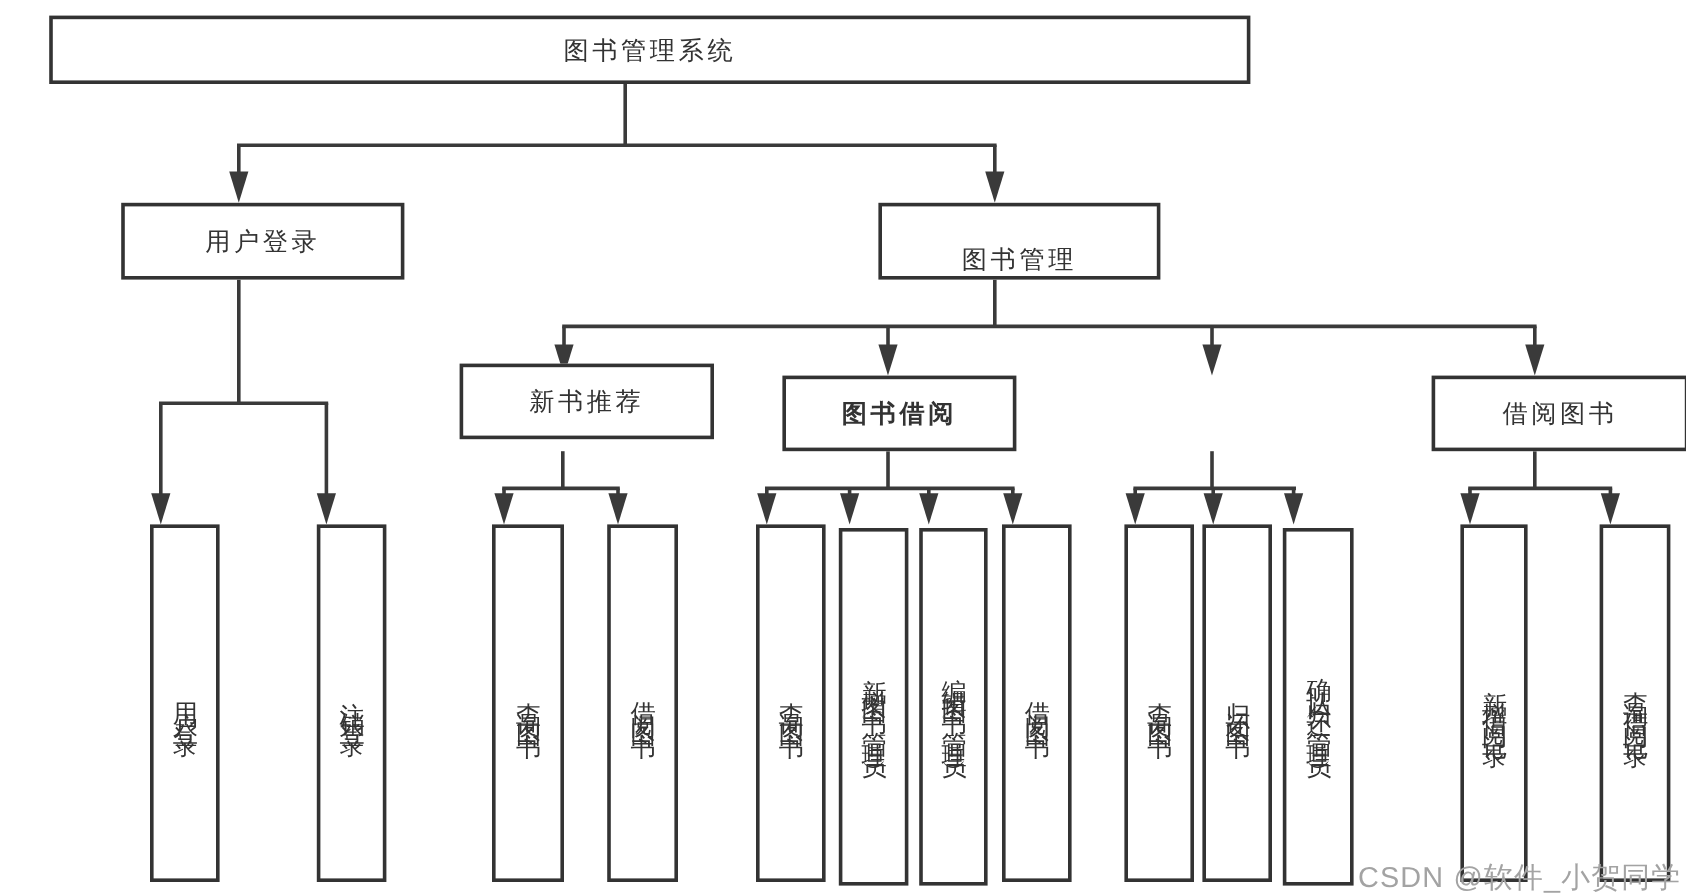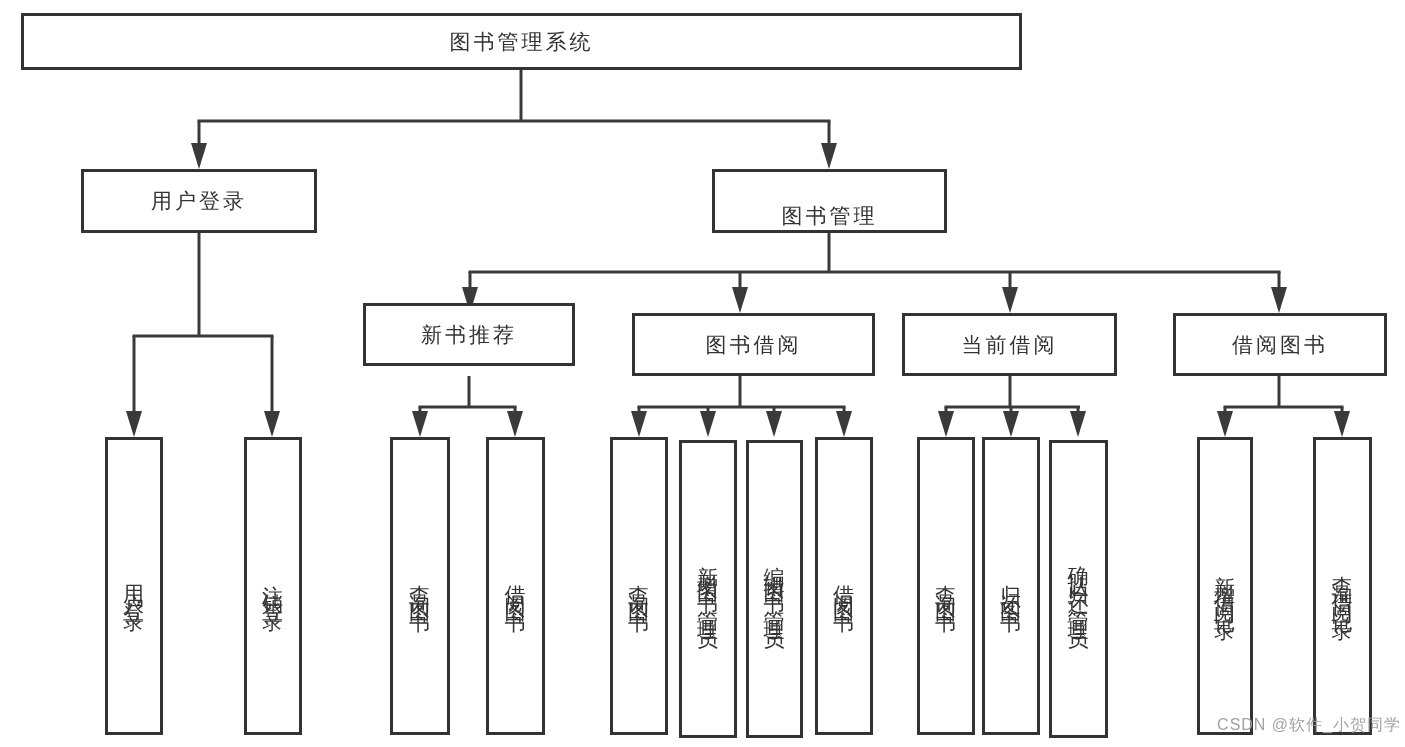--- a/index.html
+++ b/index.html
@@ -11,38 +11,39 @@
     overflow:hidden;
   }
   svg.connectors{position:absolute;left:0;top:0;width:1405px;height:747px;}
   .box{
     position:absolute;
     background:#ffffff;
     border:3px solid var(--border,#333333);
     box-sizing:border-box;
     display:flex;align-items:center;justify-content:center;
     color:var(--text,#333333);
+    margin-left:20px;
   }
   .box.h{
     font-size:21px;
     letter-spacing:3px;
     white-space:nowrap;
   }
   .box.v span{
     writing-mode:vertical-rl;
     text-orientation:mixed;
     font-size:21px;
     letter-spacing:9px;
     line-height:1;
     white-space:nowrap;
   }
   .watermark{
     position:absolute;
     right:4px;top:715px;
-    font-size:16px;
+    font-size:24px;
     letter-spacing:1px;
     color:var(--wm,#a3a3a3);
     white-space:nowrap;
   }
 </style>
 </head>
 <body>
 
 <div class="canvas" style="--bg: #ffffff; --border: #333333; --text: #333333; --wm: #a3a3a3;">
 
@@ -122,25 +123,22 @@
   <div class="box h" style="left:81px;top:169px;width:236px;height:64px;">
     <span>用户登录</span>
   </div>
   <div class="box h" style="left:712px;top:169px;width:235px;height:64px;align-items:flex-end;">
     <span>图书管理</span>
   </div>
 
   <div class="box h" style="left:363px;top:303px;width:212px;height:63px;">
     <span>新书推荐</span>
   </div>
-  <div class="box h" style="left:632px;top:313px;width:243px;height:63px;">
+  <div class="box h" style="left:632px;top:313px;width:195px;height:63px;font-weight:bold;">
     <span>图书借阅</span>
-  </div>
-  <div class="box h" style="left:902px;top:313px;width:215px;height:63px;">
-    <span>当前借阅</span>
   </div>
   <div class="box h" style="left:1173px;top:313px;width:214px;height:63px;">
     <span>借阅图书</span>
   </div>
 
   <div class="box v" style="left:105px;top:437px;width:58px;height:298px;">
     <span>用户登录</span>
   </div>
   <div class="box v" style="left:244px;top:437px;width:58px;height:298px;">
     <span>注销登录</span>

